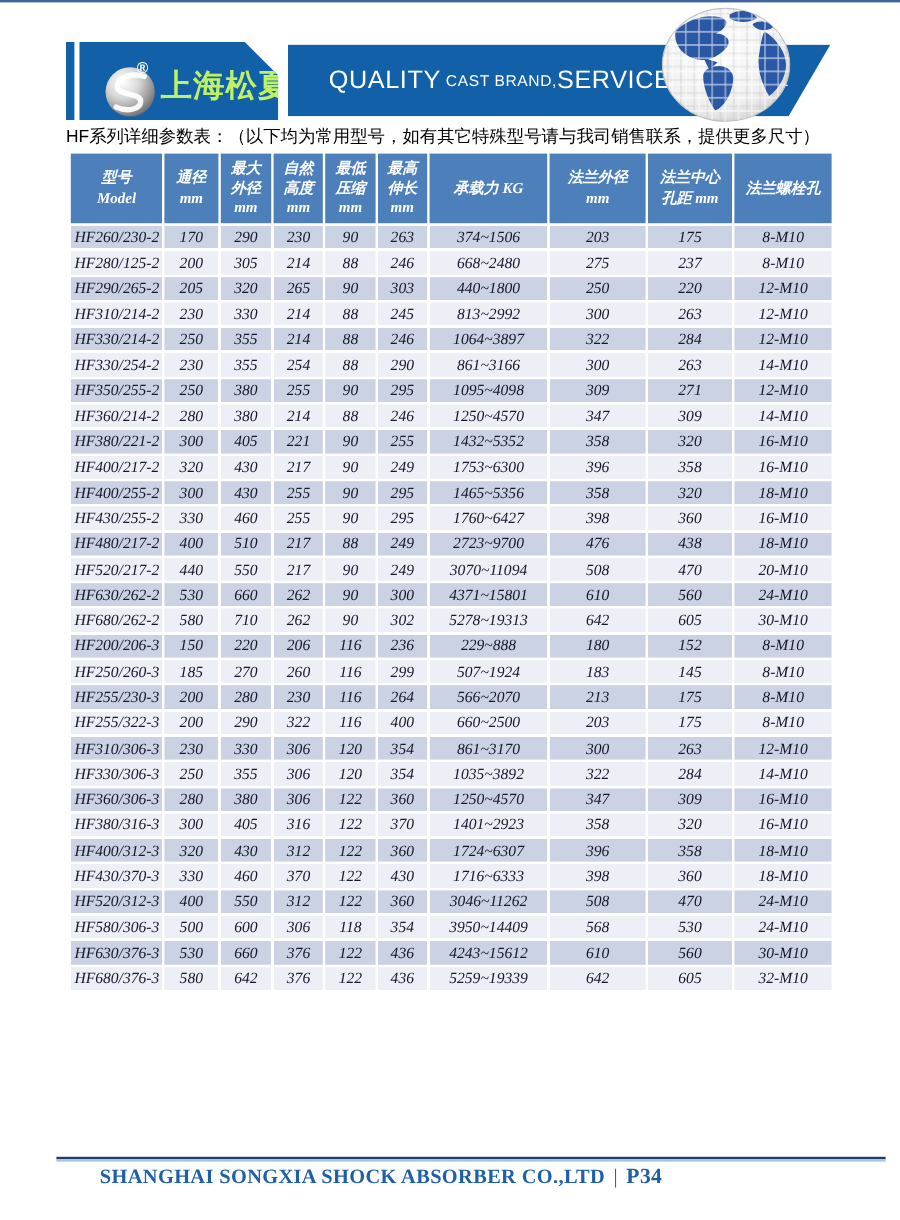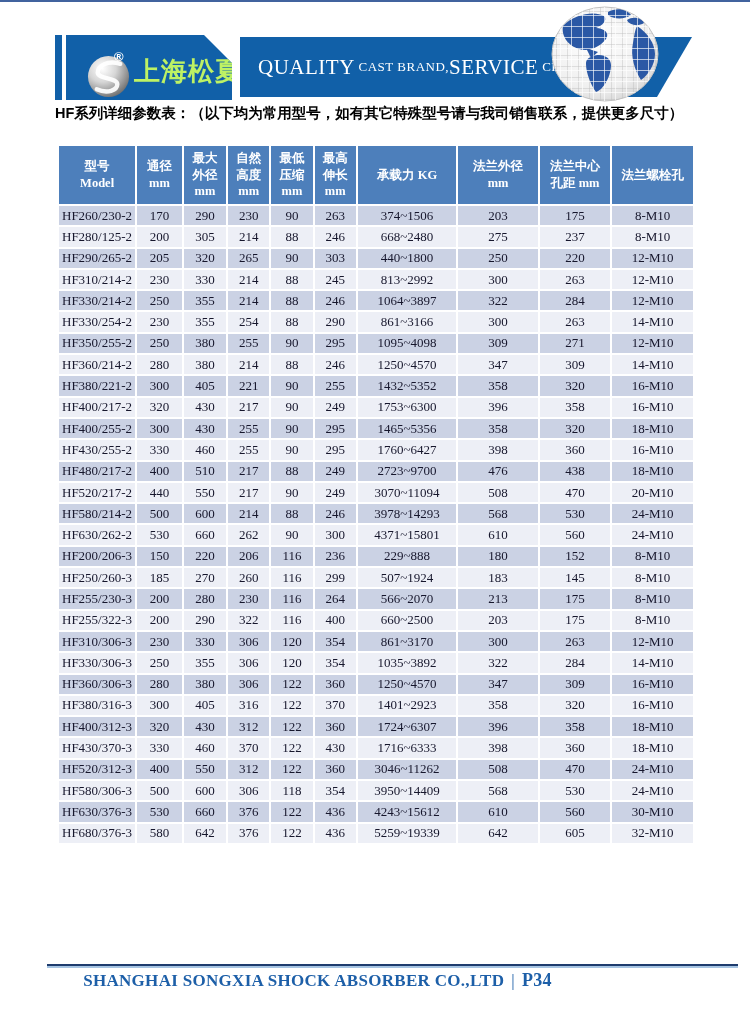--- a/index.html
+++ b/index.html
@@ -16,32 +16,32 @@
     position:absolute; left:66px; top:35px; width:166px; height:65px; background:var(--banner_blue);
     clip-path:polygon(0 0, calc(100% - 28px) 0, 100% 28px, 100% 100%, 0 100%);
   }
   .sphere-wrap { position:absolute; left:21px; top:20px; width:43px; height:43px; }
   .reg-mark { position:absolute; left:48px; top:14px; color:#fff; font-size:13px; font-weight:bold; z-index:2; }
   .brand-name { position:absolute; left:68px; top:19px; color:#bef264; font-size:26px; font-weight:bold;
     white-space:nowrap; letter-spacing:1px; }
   .tagline-banner {
     position:absolute; left:240px; top:37px; width:452px; height:60px; background:var(--banner_blue);
     clip-path:polygon(0 0, 100% 0, calc(100% - 35px) 100%, 0 100%);
-    display:flex; align-items:center; padding-left:18px; color:#fff;
-    font-family:Liberation Serif, serif; white-space:pre;
+    display:flex; align-items:center; padding-left:34px; color:#fff;
+    font-family:Liberation Sans, sans-serif; white-space:pre;
   }
   .tl-big { font-size:21px; letter-spacing:.5px; }
   .tl-small { font-size:13px; letter-spacing:.5px; }
   .globe { position:absolute; left:551px; top:6px; width:108px; height:96px; z-index:3; }
 
   
-  .subtitle { position:absolute; left:55px; top:104px; font-size:14.5px; font-weight:bold; color:#000; white-space:nowrap; }
+  .subtitle { position:absolute; left:55px; top:104px; font-size:14.5px; font-weight:normal; color:#000; white-space:nowrap; }
 
   
-  .spec-table { position:absolute; left:57px; top:144px; width:638px; border-collapse:collapse; table-layout:fixed; }
+  .spec-table { position:absolute; left:57px; top:126px; width:638px; border-collapse:collapse; table-layout:fixed;font-style:italic; }
   .spec-table th {
     background:var(--header_blue); color:#fff; font-weight:bold; font-size:12.5px;
     border:2px solid #fff; height:60px; line-height:1.35; text-align:center;
     font-family:"Liberation Serif", serif; padding:0; vertical-align:middle;
   }
   .spec-table td {
     font-family:"Liberation Serif","DejaVu Serif", serif; font-size:13px; color:var(--text_dark);
     text-align:center; border:2px solid #fff; height:21.3px; padding:0; overflow:hidden; white-space:nowrap;
   }
   .spec-table tbody tr:nth-child(odd) td { background:var(--row_dark); }
@@ -347,42 +347,42 @@
           <td>550</td>
           <td>217</td>
           <td>90</td>
           <td>249</td>
           <td>3070~11094</td>
           <td>508</td>
           <td>470</td>
           <td>20-M10</td>
         </tr>
         <tr>
-          <td>HF580/214-2</td>
-          <td>500</td>
-          <td>600</td>
-          <td>214</td>
-          <td>88</td>
-          <td>246</td>
-          <td>3978~14293</td>
-          <td>568</td>
-          <td>530</td>
-          <td>24-M10</td>
-        </tr>
-        <tr>
           <td>HF630/262-2</td>
           <td>530</td>
           <td>660</td>
           <td>262</td>
           <td>90</td>
           <td>300</td>
           <td>4371~15801</td>
           <td>610</td>
           <td>560</td>
           <td>24-M10</td>
+        </tr>
+        <tr>
+          <td>HF680/262-2</td>
+          <td>580</td>
+          <td>710</td>
+          <td>262</td>
+          <td>90</td>
+          <td>302</td>
+          <td>5278~19313</td>
+          <td>642</td>
+          <td>605</td>
+          <td>30-M10</td>
         </tr>
         <tr>
           <td>HF200/206-3</td>
           <td>150</td>
           <td>220</td>
           <td>206</td>
           <td>116</td>
           <td>236</td>
           <td>229~888</td>
           <td>180</td>

